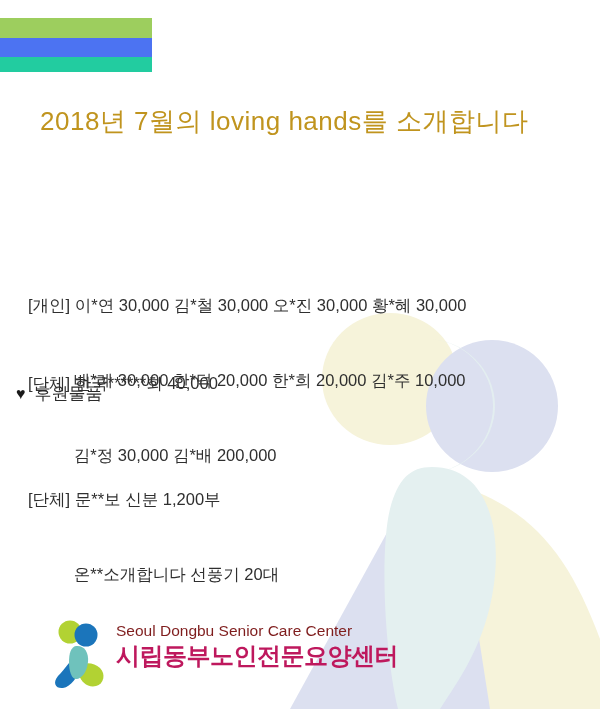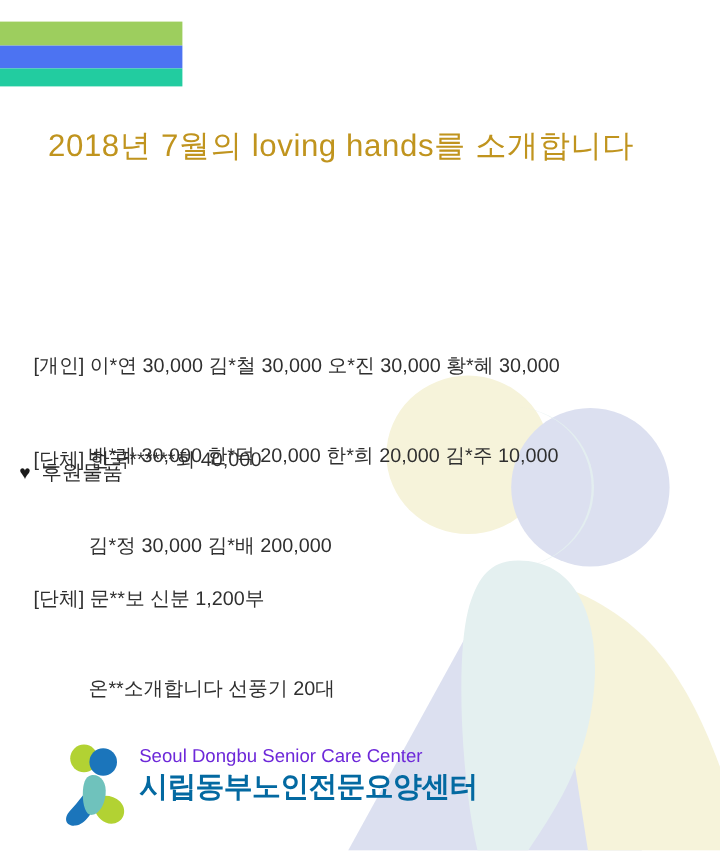--- a/index.html
+++ b/index.html
@@ -178,18 +178,18 @@
 
       <path d="M30.5 6.2 A11.5 11.5 0 0 1 30.5 27.8 A11.5 11.5 0 0 0 30.5 6.2 Z" fill="#2E95B5"></path>
 
       <path d="M31 30 C27 38 16 52 10 58 C4 65 8 71 15 70 C23 69 30 58 34 48 Z" fill="#1B75BB"></path>
 
       <path d="M30 48 C36 44 46 44 52 50 C58 56 56 66 48 68 C40 70 33 64 31 57 Z" fill="#B2D233"></path>
 
       <path d="M28 28 C36 27 41 34 40 44 C39 54 34 60 29 61 C24 62 21 54 21 44 C21 35 23 29 28 28 Z" fill="#6FC2BC"></path>
     </svg>
     <div class="logo-text">
-      <div class="logo-en" style="color: #6d28d9;">Seoul Dongbu Senior Care Center</div>
-      <div class="logo-ko" style="color: #0369a1;">시립동부노인전문요양센터</div>
+      <div class="logo-en" style="color: #7f1d1d;">Seoul Dongbu Senior Care Center</div>
+      <div class="logo-ko" style="color: #be185d;">시립동부노인전문요양센터</div>
     </div>
   </div>
 
 </div>
 
 </body></html>

